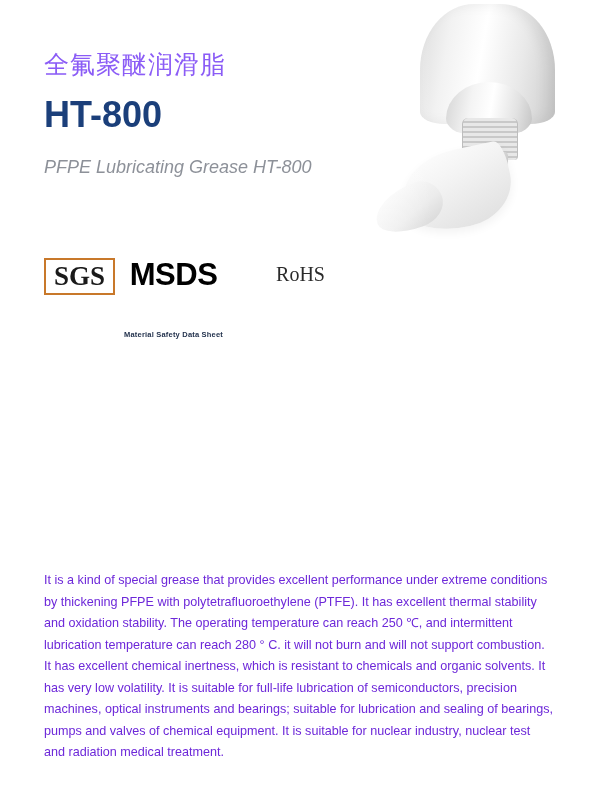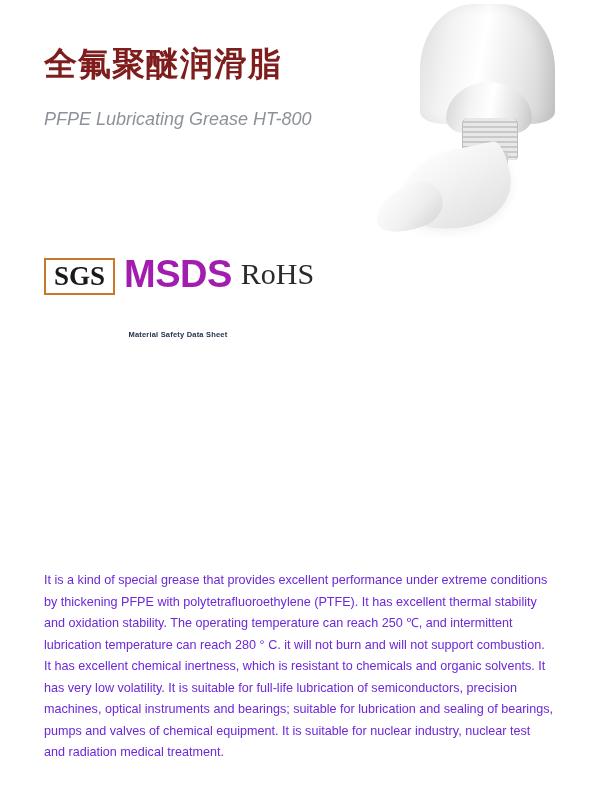--- a/index.html
+++ b/index.html
@@ -110,37 +110,37 @@
 
   
   .title-block {
     position: absolute;
     left: 44px;
     top: 44px;
     width: 420px;
   }
   .title-cn {
     font-family: "Liberation Sans", sans-serif;
-    font-weight: bold;
-    font-size: 33px;
+    font-weight: normal;
+    font-size: 25px;
     line-height: 40px;
     letter-spacing: 1px;
-    color: #7f1d1d;
+    color: #8b5cf6;
     margin: 0;
   }
   .title-code {
     font-family: "Liberation Sans", sans-serif;
     font-weight: bold;
     font-size: 36px;
     line-height: 46px;
     color: #1b3f7a;
     margin: 8px 0 0 0;
   }
   .subtitle-en {
-    margin: 22px 0 0 0;
+    margin: 16px 0 0 0;
     font-family: "Liberation Sans", sans-serif;
     font-style: italic;
     font-size: 18px;
     line-height: 26px;
     color: #8d9199;
     font-weight: normal;
   }
 
   
   .certs {
@@ -167,40 +167,41 @@
     color: #1a1a1a;
     letter-spacing: 0px;
   }
   .msds-wrap {
     text-align: center;
     line-height: 1;
   }
   .msds-text {
     font-family: "Liberation Sans", sans-serif;
     font-weight: bold;
-    font-size: 38px;
+    font-size: 31px;
     line-height: 33px;
-    color: #a21caf;
+    color: #000000;
     letter-spacing: -0.5px;
   }
   .msds-sub {
     font-family: "Liberation Sans", sans-serif;
     font-size: 7.5px;
     line-height: 11px;
     color: #23324d;
     letter-spacing: 0.2px;
     font-weight: bold;
     margin-top: 38px;
   }
   .rohs-text {
     font-family: "Liberation Serif", serif;
-    font-size: 30px;
+    font-size: 20px;
     line-height: 32px;
     color: #2b2b2b;
     letter-spacing: 0px;
+    margin-left: 44px;
   }
 
   
   .body-cn {
     position: absolute;
     left: 44px;
     top: 318px;
     width: 516px;
     font-family: "Liberation Sans", sans-serif;
     font-size: 18.5px;
@@ -233,20 +234,21 @@
       <div class="tube-neck"></div>
       <div class="tube-tip"></div>
       <div class="paste"></div>
       <div class="paste2"></div>
     </div>
     <div class="hero-fade"></div>
   </div>
 
   <div class="title-block">
     <h1 class="title-cn">全氟聚醚润滑脂</h1>
+    <h2 class="title-code">HT-800</h2>
     <p class="subtitle-en">PFPE Lubricating Grease HT-800</p>
   </div>
 
   <div class="certs">
     <div class="sgs">
       <div class="sgs-text">SGS</div>
     </div>
     <div class="msds-wrap">
       <div class="msds-text">MSDS</div>
       <div class="msds-sub">Material Safety Data Sheet</div>

